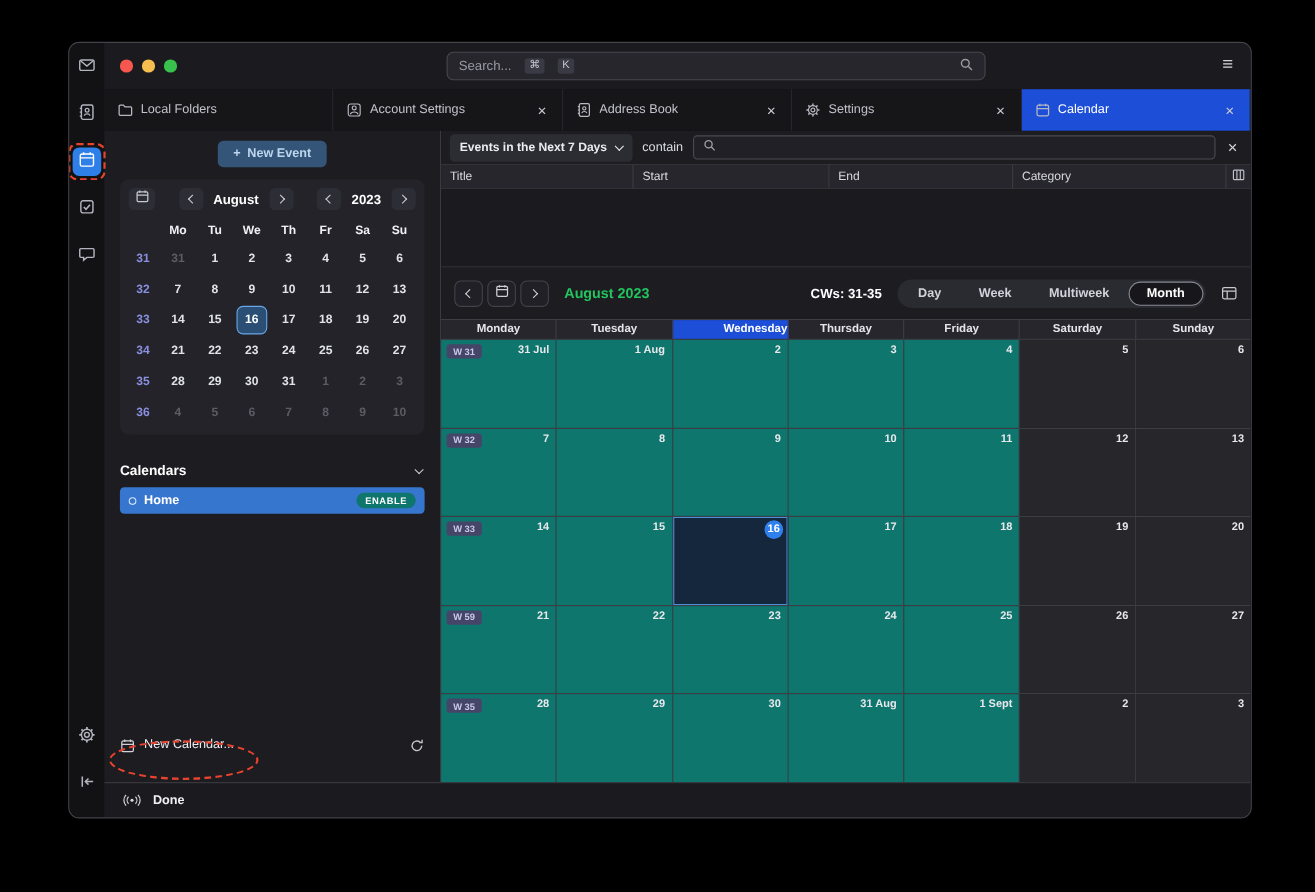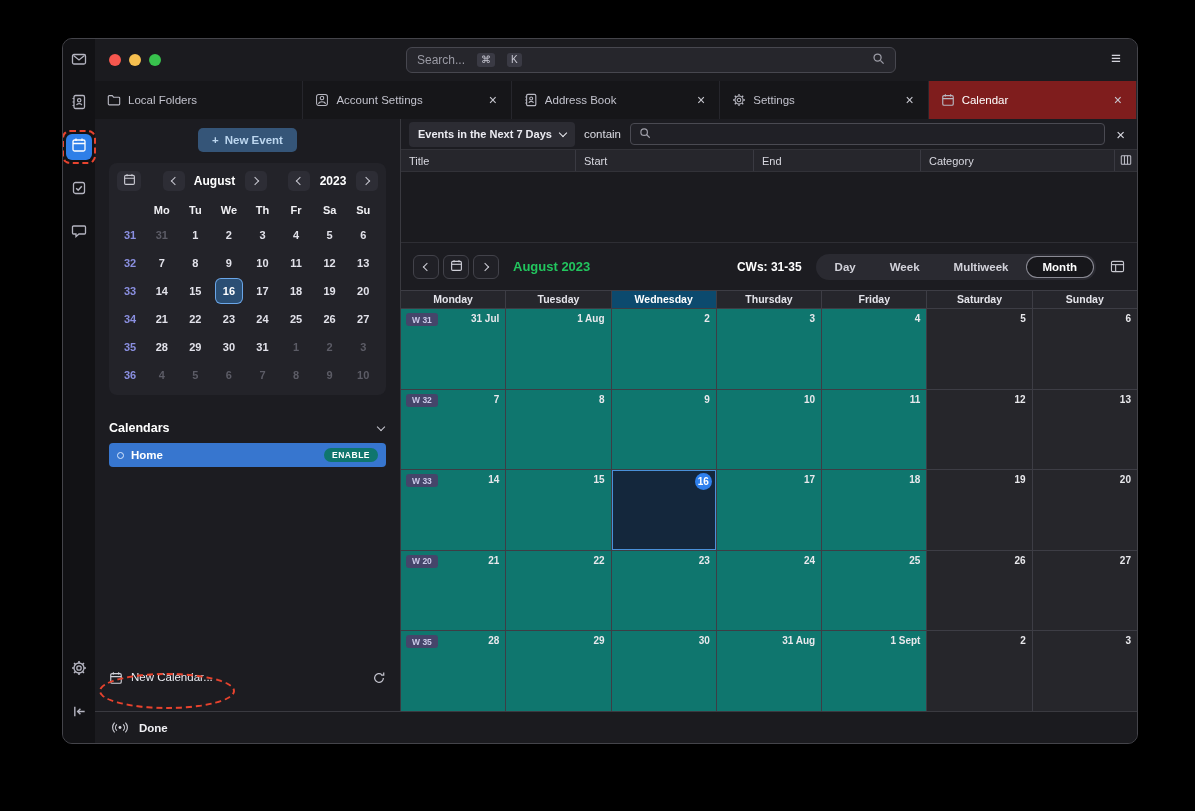--- a/index.html
+++ b/index.html
@@ -27,21 +27,21 @@
              border:1px solid #47474f; border-radius:6px; display:flex; align-items:center; padding:0 10px; gap:12px;
              color:#9a9aa4; font-size:12px; cursor:text; }
   .key { background:#3a3a44; border-radius:3px; padding:1px 4px; font-size:10px; color:#c8c8d2; line-height:12px; }
   .gsearch .sp { flex:1; }
   .hamburger { position:absolute; right:16px; top:10px; font-size:17px; color:#d2d2da; cursor:pointer; }
 
   
   .tabbar { height:38px; background:#161619; display:flex; align-items:stretch; }
   .tab { flex:1; display:flex; align-items:center; gap:7px; padding:0 12px; font-size:11.5px; color:#c2c2cc;
          border-right:1px solid #26262c; cursor:pointer; min-width:0; }
-  .tab.active { background:#7f1d1d; color:#fff; }
+  .tab.active { background:#1d4ed8; color:#fff; }
   .ticon { display:flex; color:#b8b8c2; flex-shrink:0; }
   .tlabel { white-space:nowrap; overflow:hidden; text-overflow:ellipsis; flex:1; }
   .tclose { font-size:14px; color:#c8c8d0; padding:0 2px; cursor:pointer; flex-shrink:0; }
 
   
   .content { flex:1; display:flex; min-height:0; }
   .leftpanel { width:306px; background:#1c1c21; border-right:1px solid #3a3a40; display:flex; flex-direction:column; }
   .maincol { flex:1; display:flex; flex-direction:column; background:#1b1b1f; min-width:0; }
 
   
@@ -125,21 +125,21 @@
   .view-opt { padding:4px 16px; font-size:11.5px; font-weight:bold; color:#d2d2da; border-radius:12px; cursor:pointer; }
   .view-opt.active { background:#17171b; color:#fff; box-shadow:0 0 0 1px #8a8a94; }
   .layout-btn { margin-left:14px; color:#c8c8d0; display:flex; cursor:pointer; }
 
   
   .monthgrid { flex:1; display:flex; flex-direction:column; border-top:1px solid #3d3d45; min-height:0; }
   .mg-header { display:flex; height:18px; background:#26262c; border-bottom:1px solid #3d3d45; }
   .mg-h { flex:1; text-align:center; font-size:10.5px; font-weight:bold; color:#e4e4ea; line-height:17px;
           border-right:1px solid #3d3d45; cursor:pointer; }
   .mg-h:last-child { border-right:none; }
-  .mg-h.hl { background:#0c4a6e; color:#fff; }
+  .mg-h.hl { background:#1d4ed8; color:#fff;text-align:right; }
   .mg-row { flex:1; display:flex; border-bottom:1px solid #3d3d45; min-height:0; }
   .mg-row:last-child { border-bottom:none; }
   .mg-cell { flex:1; border-right:1px solid #3d3d45; position:relative; background:#0f766e; cursor:pointer; }
   .mg-cell:last-child { border-right:none; }
   .mg-cell.weekend { background:#26262b; }
   .mg-cell.today { background:#14273c; box-shadow:inset 0 0 0 1px #4a90d9; }
   .mg-date { position:absolute; top:4px; right:6px; font-size:10px; font-weight:bold; color:#e8e8ec; }
   .mg-date.today-date { background:#2f80ed; color:#fff; width:17px; height:17px; border-radius:50%;
                         text-align:center; line-height:17px; top:3px; right:4px; }
   .wk-badge { position:absolute; top:4px; left:5px; background:#45456a; color:#cacae8; font-size:8.5px;
@@ -594,21 +594,21 @@
                 </div>
                 <div class="mg-cell weekend">
                   <span class="mg-date">19</span>
                 </div>
                 <div class="mg-cell weekend">
                   <span class="mg-date">20</span>
                 </div>
               </div>
               <div class="mg-row">
                 <div class="mg-cell">
-                  <span class="wk-badge">W 20</span>
+                  <span class="wk-badge">W 59</span>
                   <span class="mg-date">21</span>
                 </div>
                 <div class="mg-cell">
                   <span class="mg-date">22</span>
                 </div>
                 <div class="mg-cell">
                   <span class="mg-date">23</span>
                 </div>
                 <div class="mg-cell">
                   <span class="mg-date">24</span>

